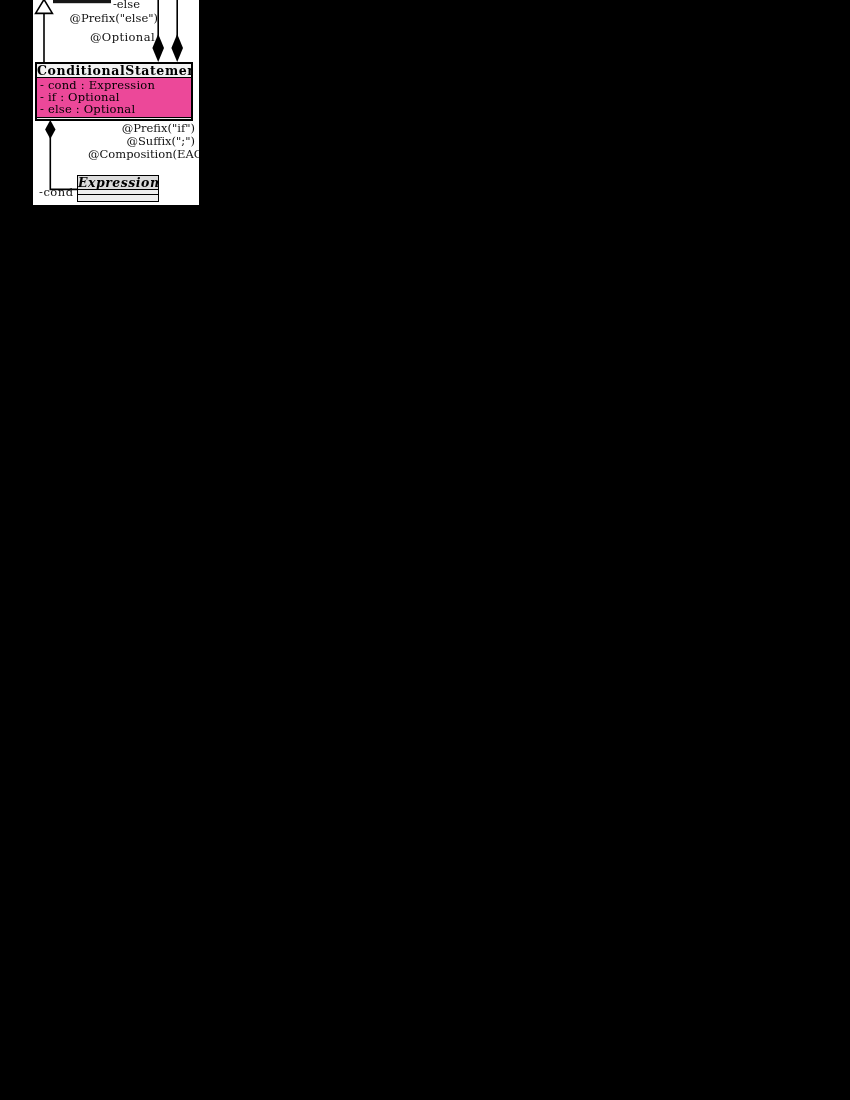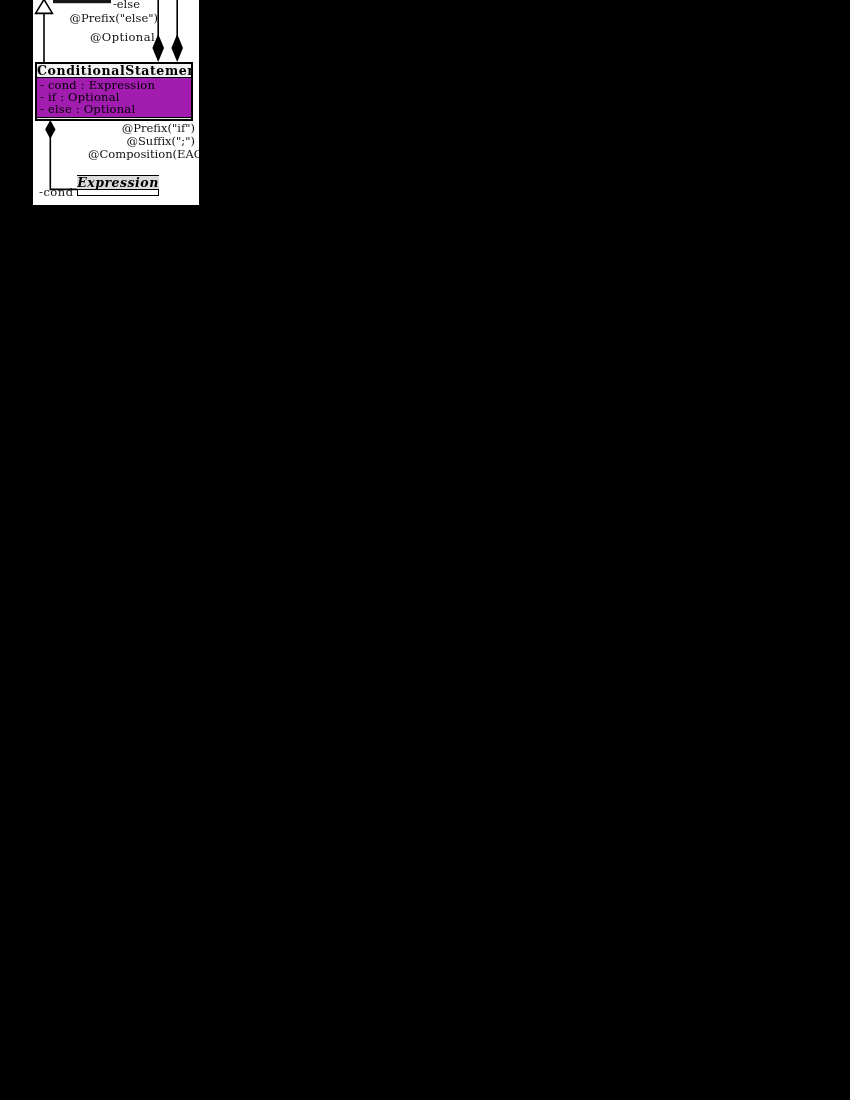--- a/index.html
+++ b/index.html
@@ -57,42 +57,41 @@
   }
   .cs-box .title {
     height: 14px;
     background: #f2f2f2;
     font-size: 12.5px;
     letter-spacing: 0.6px;
     line-height: 14px;
   }
   .cs-box .attrs {
     box-sizing: border-box;
-    background: #a21caf;
+    background: #ec4899;
     border-bottom: 1.5px solid #000000;
     padding: 1px 2px 1px 3px;
     flex: 0 0 auto;
   }
   .cs-box .attr {
     font-size: 11.5px;
     line-height: 12.2px;
     white-space: nowrap;
     letter-spacing: 0.2px;
   }
   .cs-box .ops {
     flex: 1 1 auto;
     background: #e9e9e9;
   }
   .expr-box {
     left: 44px;
     top: 175px;
     width: 82px;
-    height: 21px;
+    height: 27px;
     border-width: 1.5px;
-    align-items: center;
   }
   .expr-box .title {
     height: 13.5px;
     background: #dcdcdc;
     font-size: 12.5px;
     font-style: italic;
     letter-spacing: 0.5px;
     line-height: 13px;
   }
   .expr-box .strip {

